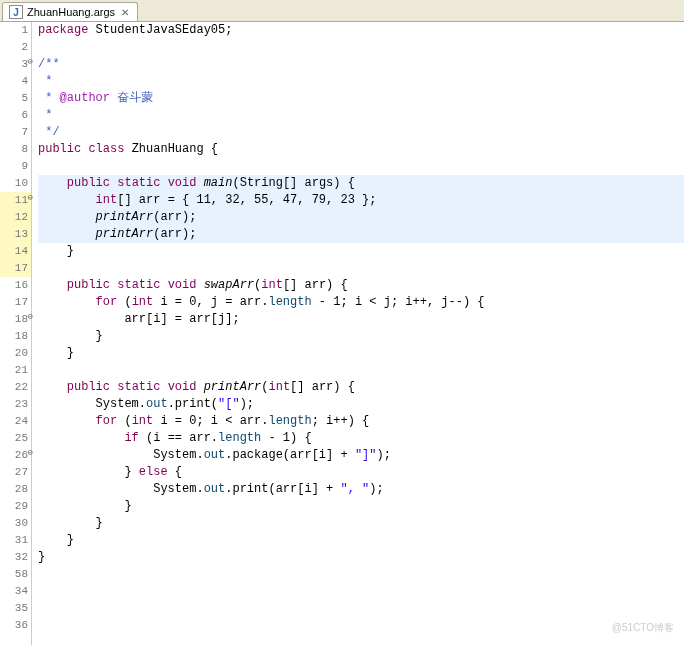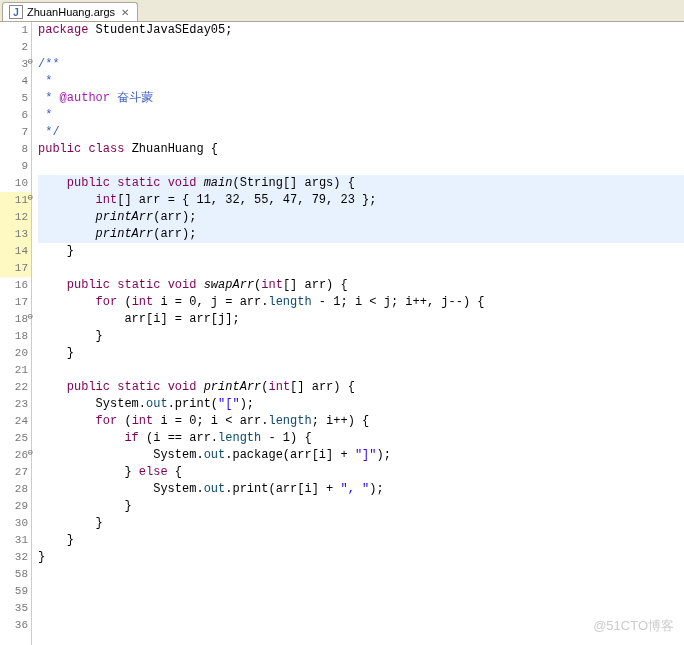--- a/index.html
+++ b/index.html
@@ -99,21 +99,21 @@
     .doc { color: #3f5fbf; }
     .doctag { color: #a21caf; font-weight: normal; }
     .str { color: #2a00ff; }
     .fld { color: #0c4a6e; font-family: Liberation Mono, monospace; }
     .fn { font-style: italic; }
     .watermark {
       position: absolute;
       right: 10px;
       bottom: 10px;
       color: #ccc;
-      font-size: 13px;
+      font-size: 10px;
       font-family: sans-serif;
     }
   </style>
 </head>
 <body>
 
 <div class="tab-bar">
   <div class="tab">
     <span class="tab-icon">J</span>
     <span>ZhuanHuang.args</span>
@@ -149,21 +149,21 @@
       <div class="gutter-line">24</div>
       <div class="gutter-line">25</div>
       <div class="gutter-line">26<span class="fold-marker">⊖</span></div>
       <div class="gutter-line">27</div>
       <div class="gutter-line">28</div>
       <div class="gutter-line">29</div>
       <div class="gutter-line">30</div>
       <div class="gutter-line">31</div>
       <div class="gutter-line">32</div>
       <div class="gutter-line">58</div>
-      <div class="gutter-line">59</div>
+      <div class="gutter-line">34</div>
       <div class="gutter-line">35</div>
       <div class="gutter-line">36</div>
     </div>
   <div class="code-area">
     <div class="code-line"><span class="kw">package</span><span> StudentJavaSEday05;</span></div>
     <div class="code-line"></div>
     <div class="code-line"><span class="doc">/**</span></div>
     <div class="code-line"><span class="doc"> * </span></div>
     <div class="code-line"><span class="doc"> * </span><span class="doctag">@author</span><span class="doc"> 奋斗蒙</span></div>
     <div class="code-line"><span class="doc"> * </span></div>

